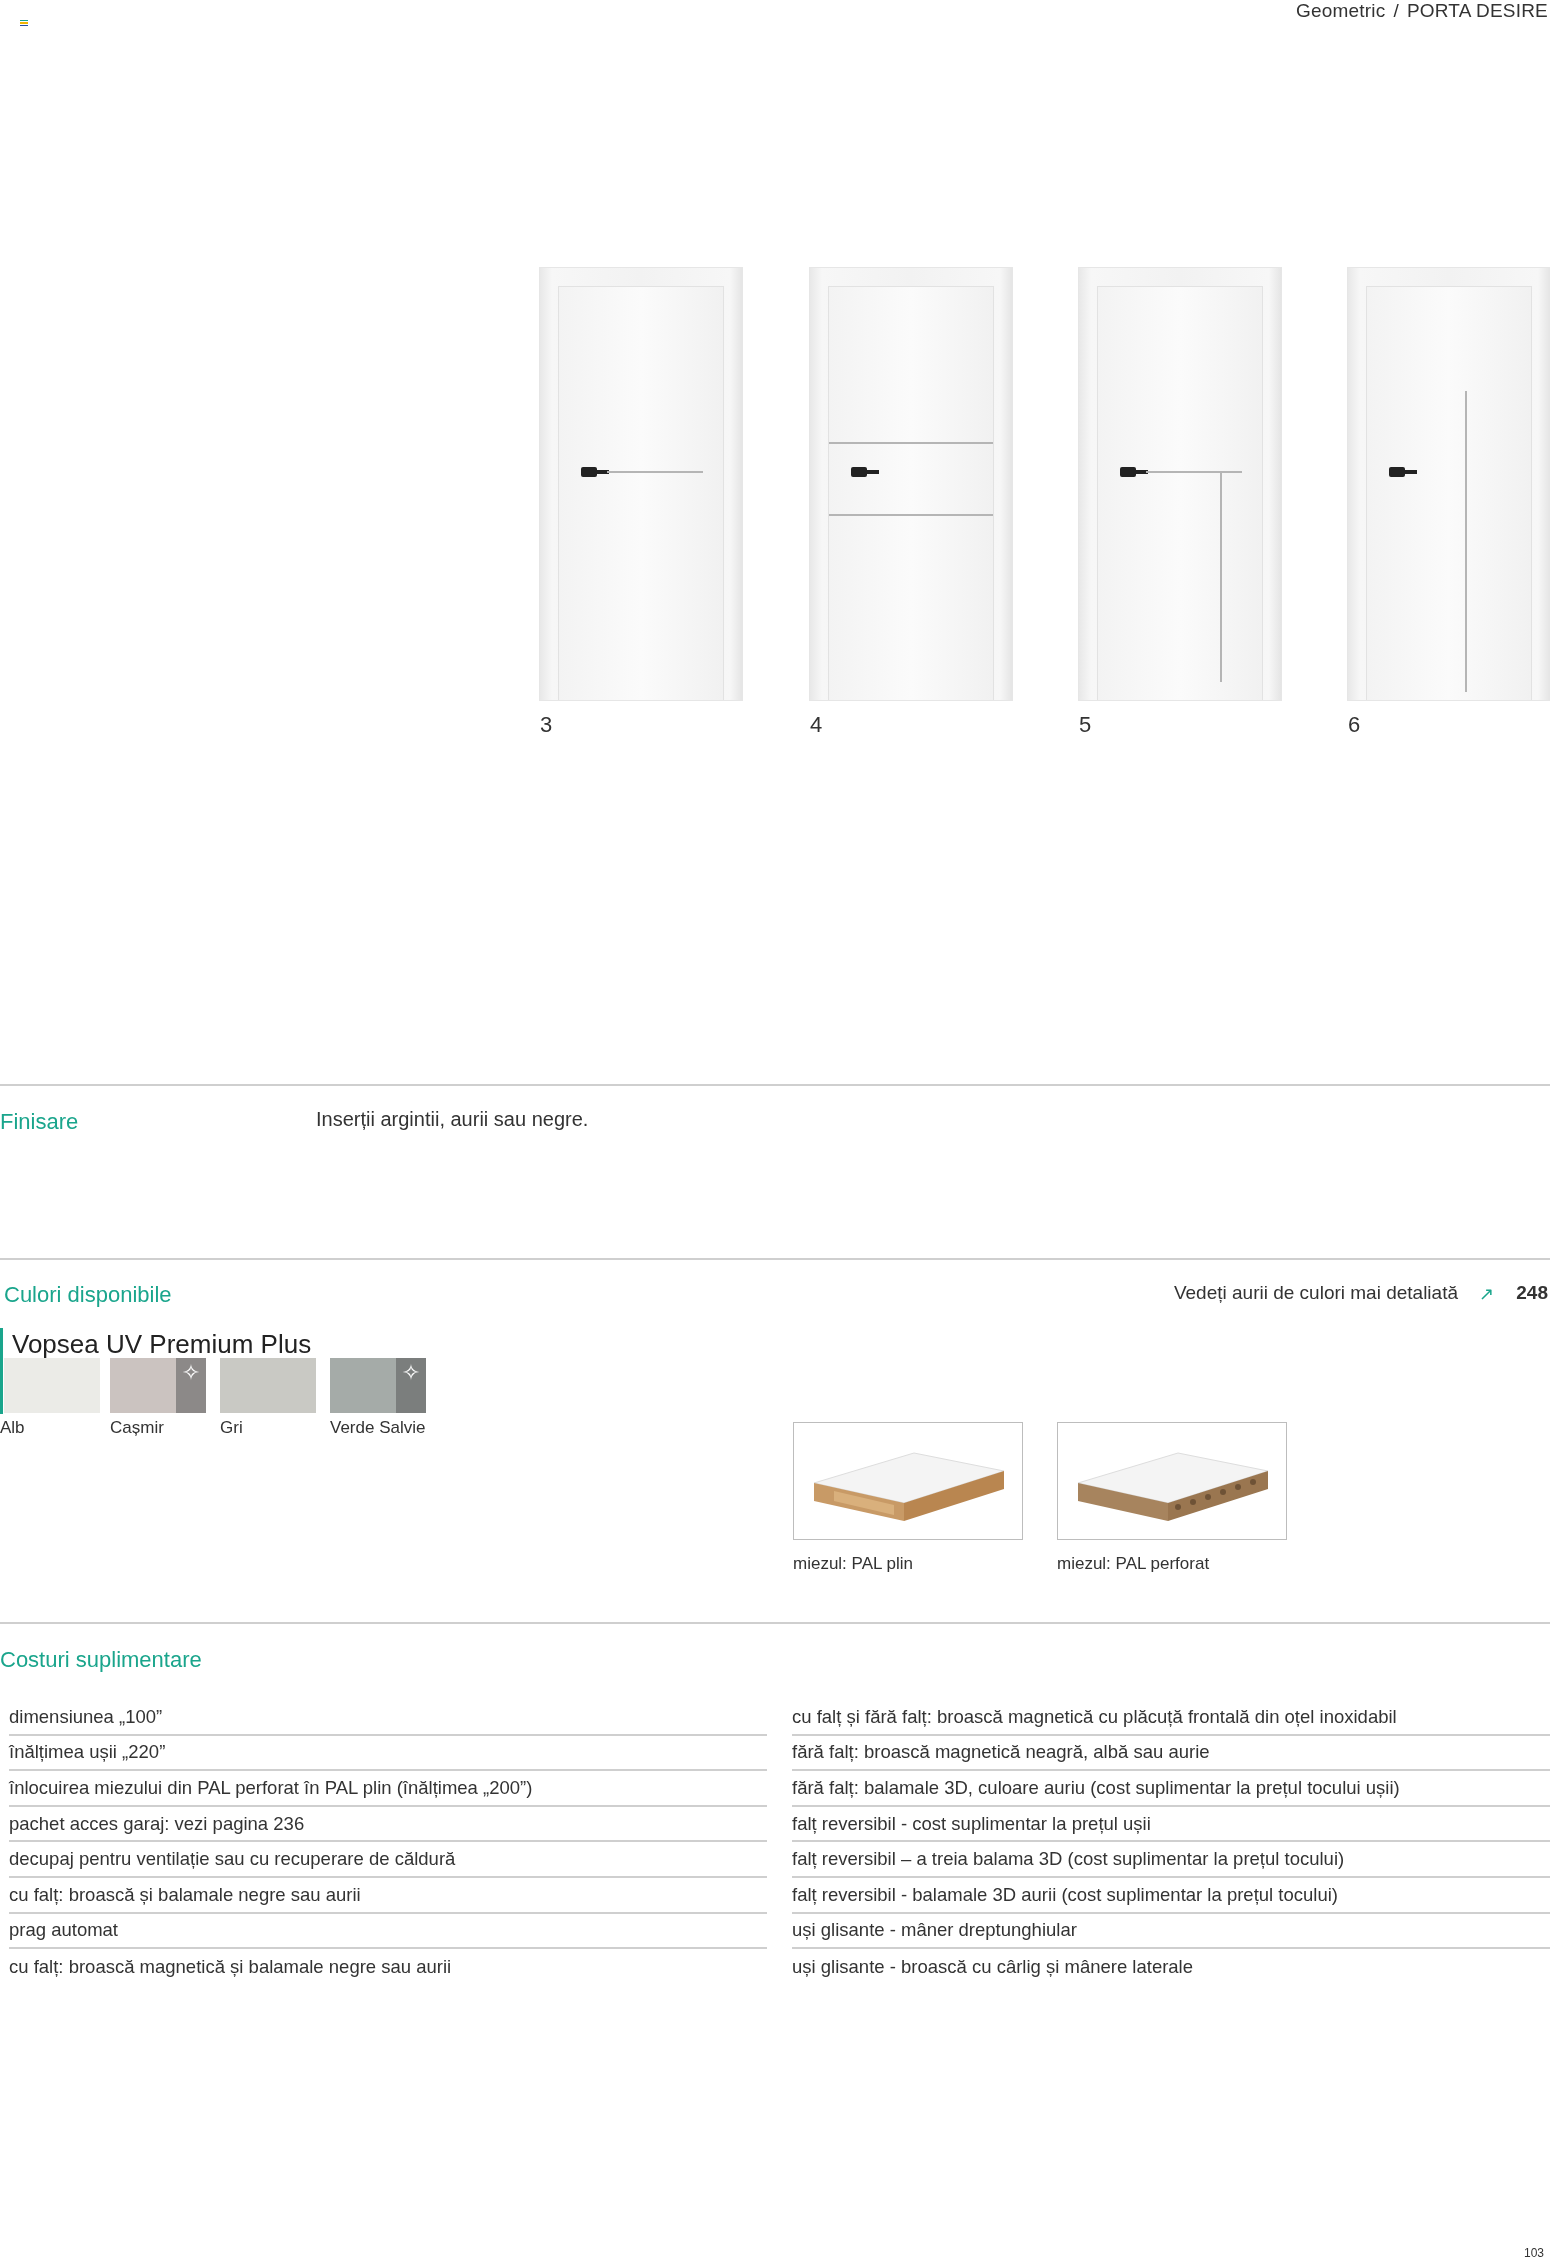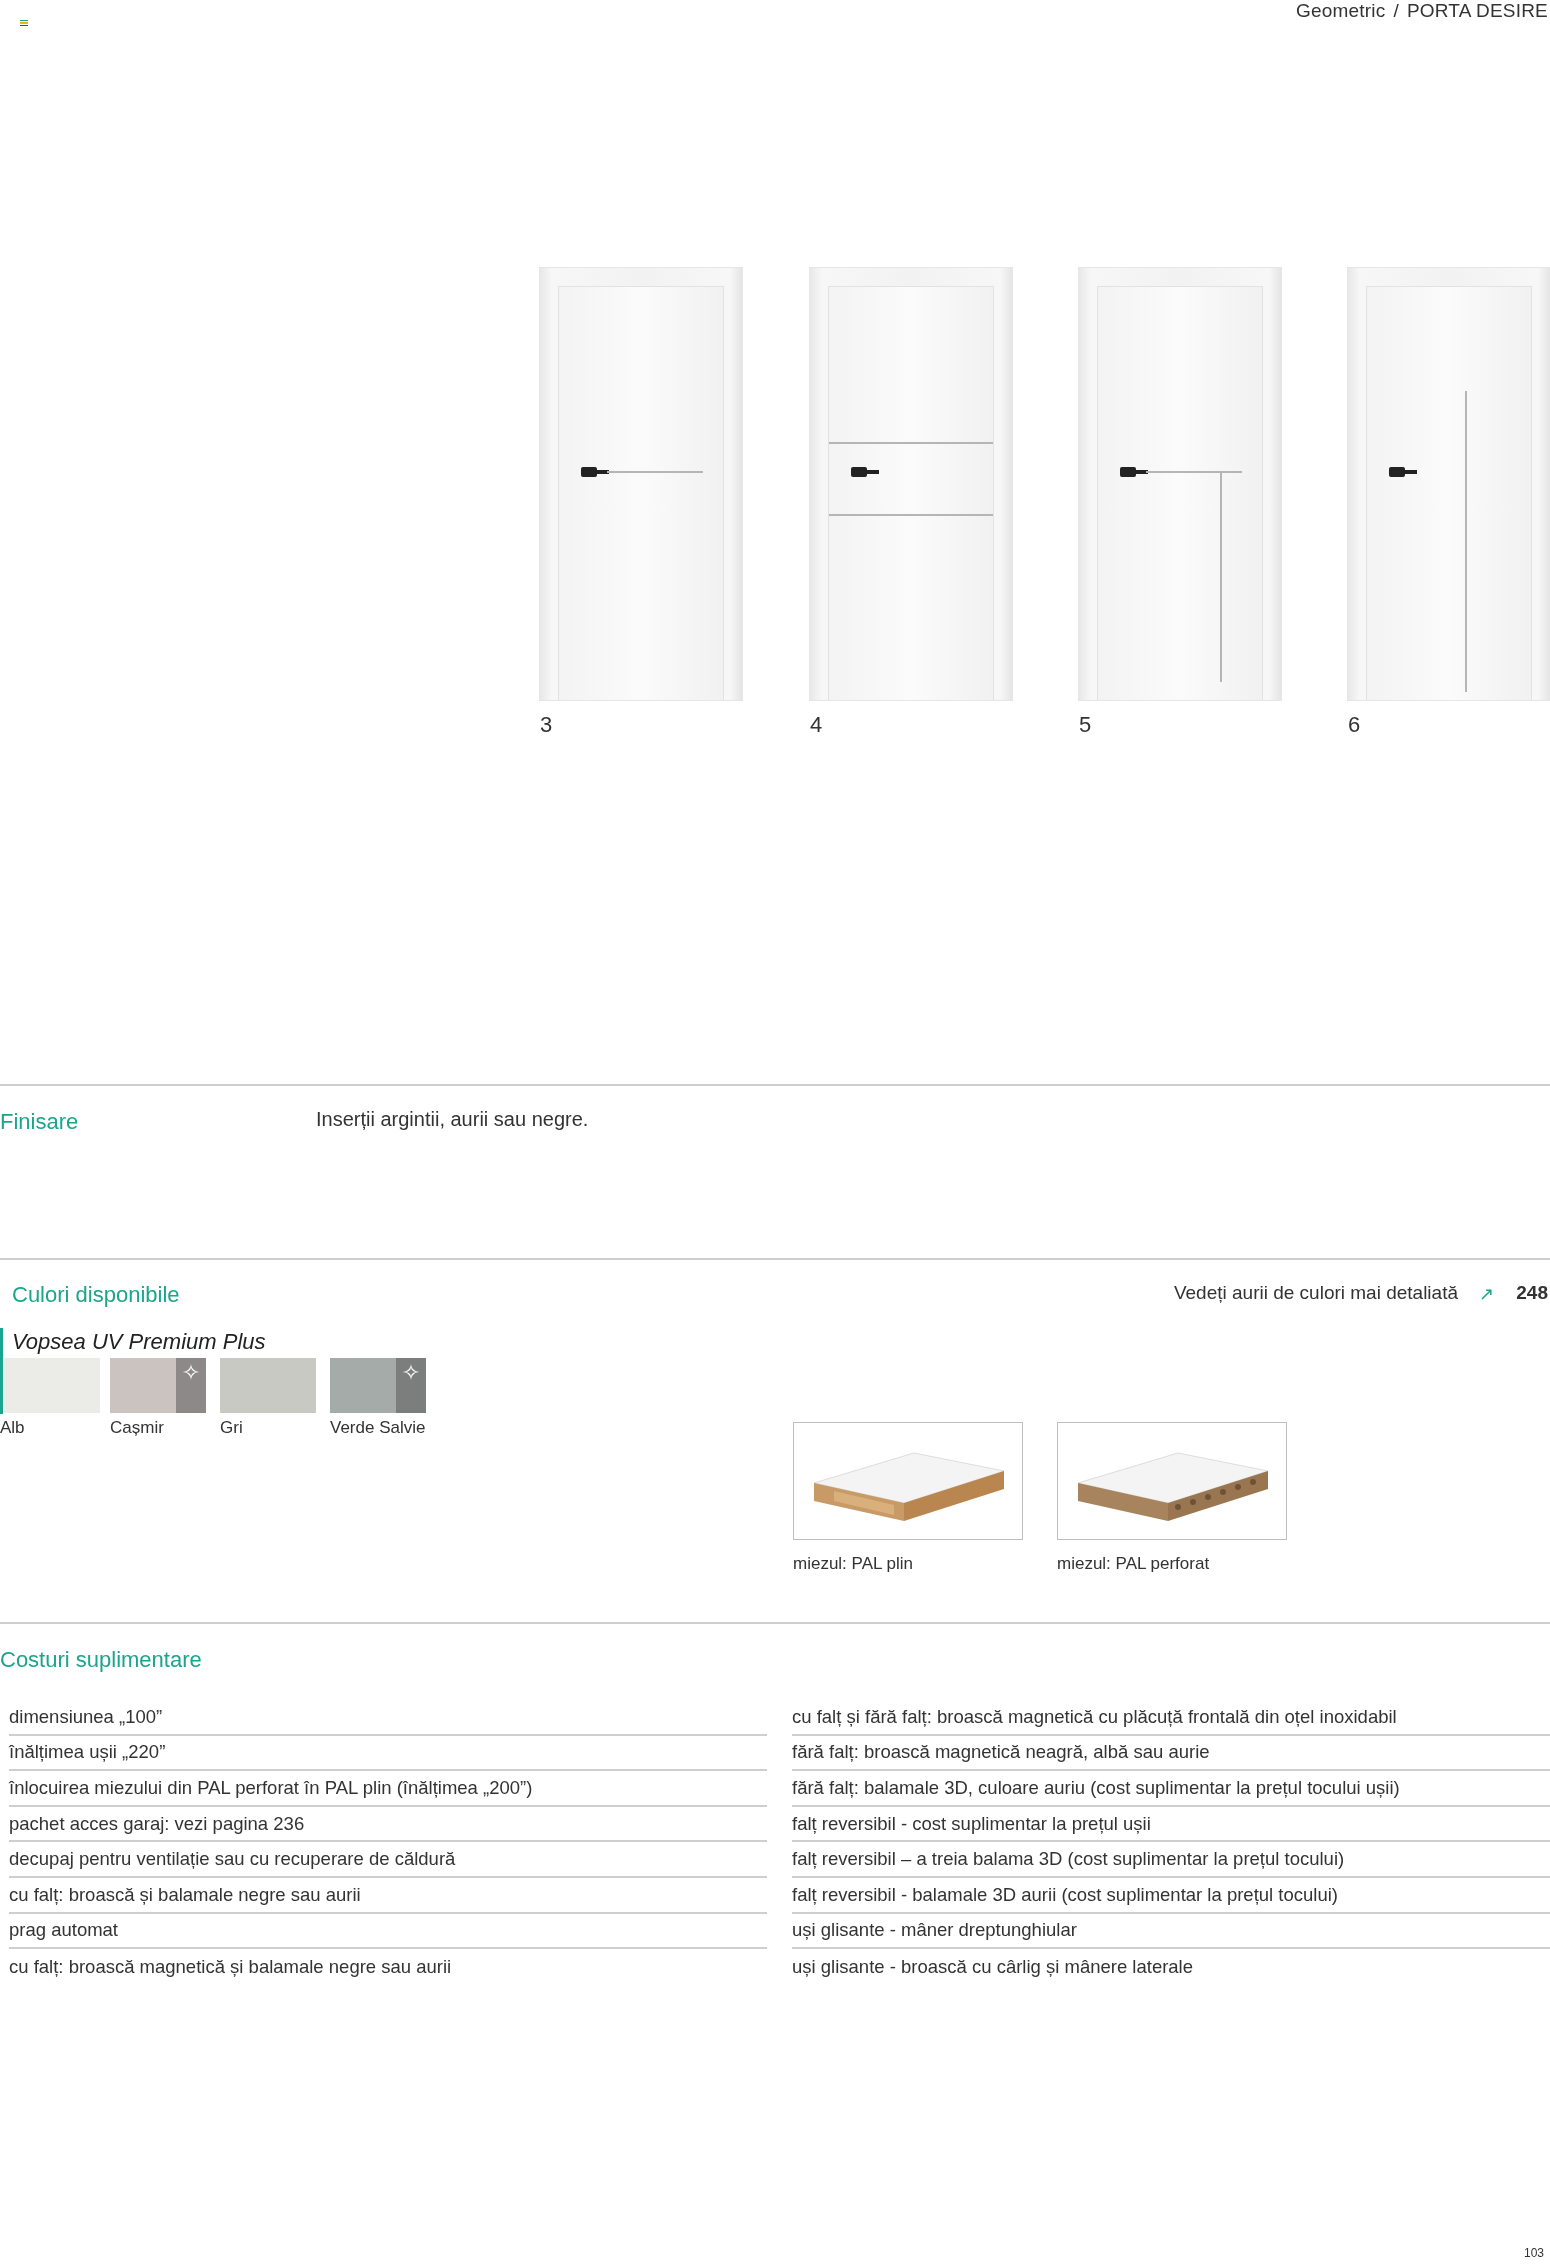--- a/index.html
+++ b/index.html
@@ -18,21 +18,21 @@
   .groove-h { position: absolute; height: 2px; background: #b5b5b5; }
   .groove-v { position: absolute; width: 2px; background: #b5b5b5; }
   .door-num { top: 712px; font-size: 22px; color: #333; }
   .hr { left: 0; right: 0; height: 2px; background: #cfcfcf; }
   .section-title { font-size: 22px; color: #1aa58c; }
   .body-text { font-size: 20px; color: #333; }
   .see-palette { right: 92px; top: 1282px; font-size: 19px; color: #333; }
   .arrow-icon { right: 56px; top: 1283px; font-size: 18px; color: #1aa58c; }
   .page-ref { right: 2px; top: 1282px; font-size: 19px; font-weight: bold; color: #333; }
   .paint-bar { left: 0; top: 1328px; width: 3px; height: 86px; background: #1aa58c; }
-  .paint-title { left: 12px; top: 1329px; font-size: 22px; color: #222; font-style: italic; }
+  .paint-title { left: 12px; top: 1329px; font-size: 26px; color: #222; }
   .swatch { top: 1358px; width: 96px; height: 55px; }
   .swatch .spark { position: absolute; right: 0; top: 0; width: 30px; height: 100%; background: rgba(90,90,90,0.55); color: #fff; font-size: 22px; display: flex; align-items: flex-start; justify-content: center; padding-top: 2px; }
   .swatch-label { top: 1418px; font-size: 17px; color: #333; }
   .core-thumb { top: 1422px; width: 230px; height: 118px; border: 1px solid #bdbdbd; background: #fff; overflow: hidden; }
   .core-caption { top: 1554px; font-size: 17px; color: #333; }
   .extras-list { top: 1700px; width: 758px; }
   .extra-row { height: 35.6px; font-size: 18.5px; color: #333; border-bottom: 2px solid #cfcfcf; display: flex; align-items: center; padding-left: 0; white-space: nowrap; }
   .extra-row.last { border-bottom: none; }
   .page-number { right: 6px; top: 2246px; font-size: 12px; font-weight: normal; color: #333; }
 </style>
@@ -84,21 +84,21 @@
     <div class="groove-v" style="left:98px; top:104px; bottom:8px"></div>
   </div>
 </div>
 <div class="abs door-num" style="left:1348px">6</div>
 
 <div class="abs hr" style="top:1084px"></div>
 <div class="abs section-title" style="left:0; top:1109px">Finisare</div>
 <div class="abs body-text" style="left:316px; top:1108px">Inserții argintii, aurii sau negre.</div>
 
 <div class="abs hr" style="top:1258px"></div>
-<div class="abs section-title" style="left:12px; top:1282px">Culori disponibile</div>
+<div class="abs section-title" style="left:4px; top:1282px">Culori disponibile</div>
 <div class="abs see-palette">Vedeți aurii de culori mai detaliată</div>
 <div class="abs arrow-icon">↗</div>
 <div class="abs page-ref">248</div>
 
 <div class="abs paint-bar"></div>
 <div class="abs paint-title">Vopsea UV Premium Plus</div>
 
 <div class="abs swatch" style="left:4px; background:#ebebe7"></div>
 <div class="abs swatch" style="left:110px; background:#cbc3c0">
   <div class="spark">✧</div>

